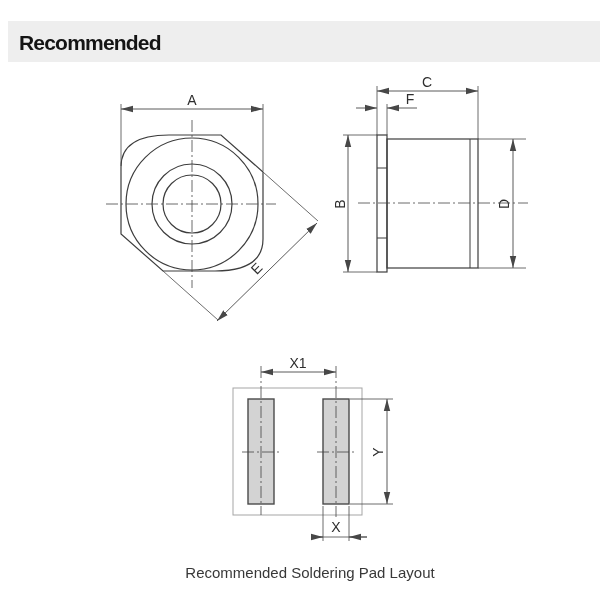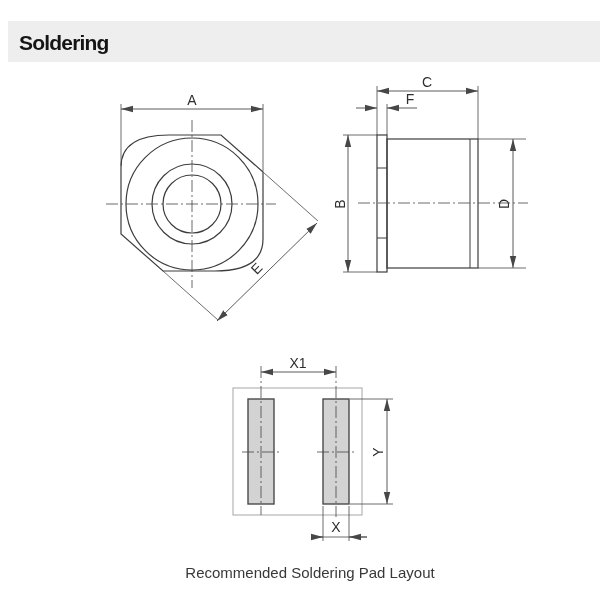--- a/index.html
+++ b/index.html
@@ -18,21 +18,21 @@
   .ext{fill:none;stroke:#474747;stroke-width:0.8;}
   .cl{fill:none;stroke:#444444;stroke-width:0.8;stroke-dasharray:12 3 2 3;}
   .lbl{font-family:"Liberation Sans", sans-serif;font-size:14px;fill:#2e2e2e;}
   .pad{fill:#d3d3d3;stroke:#4a4a4a;stroke-width:1.4;}
   .box{fill:none;stroke:#a5a5a5;stroke-width:1;}
 </style>
 </head>
 <body>
 
 <div class="header-bar">
-  <span class="header-title">Soldering</span>
+  <span class="header-title">Recommended</span>
 </div>
 
 <svg width="600" height="600" viewBox="0 0 600 600">
   <defs>
     <marker id="arw" markerUnits="userSpaceOnUse" markerWidth="13" markerHeight="9" refX="12" refY="4" orient="auto-start-reverse">
       <path d="M0,0.8 L12,4 L0,7.2 Z" fill="#474747"></path>
     </marker>
   </defs>
 
   <g>

